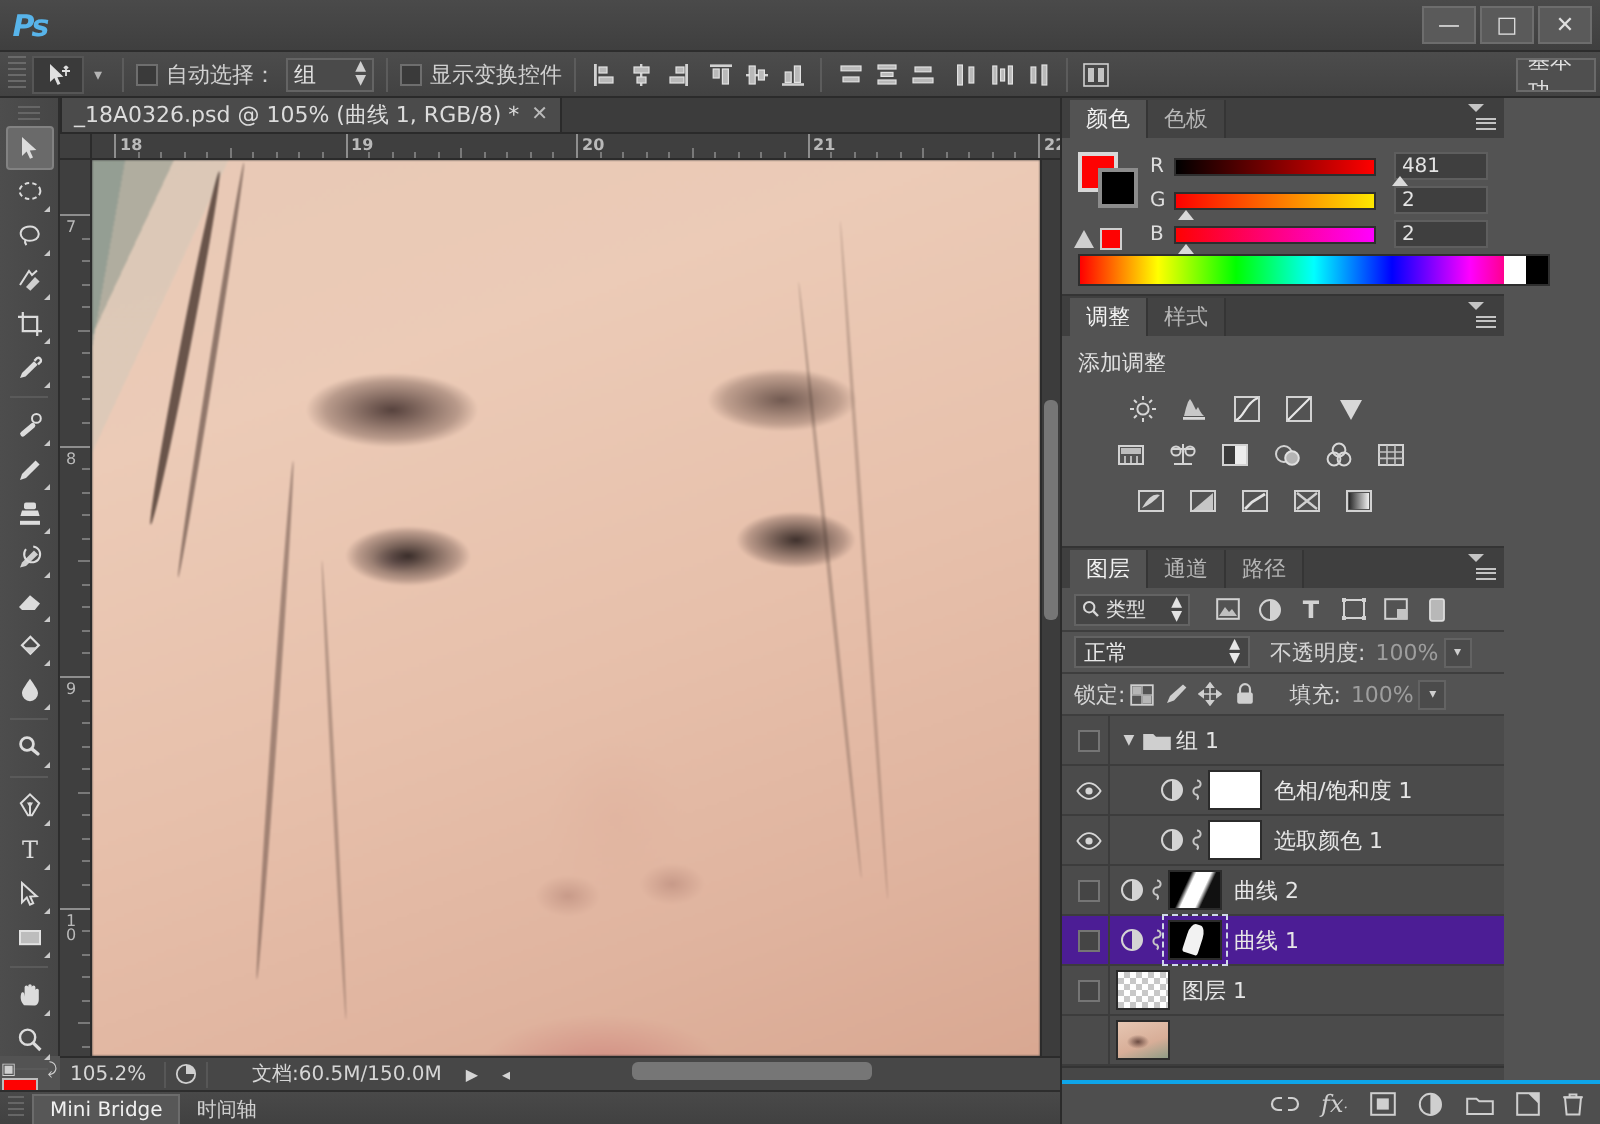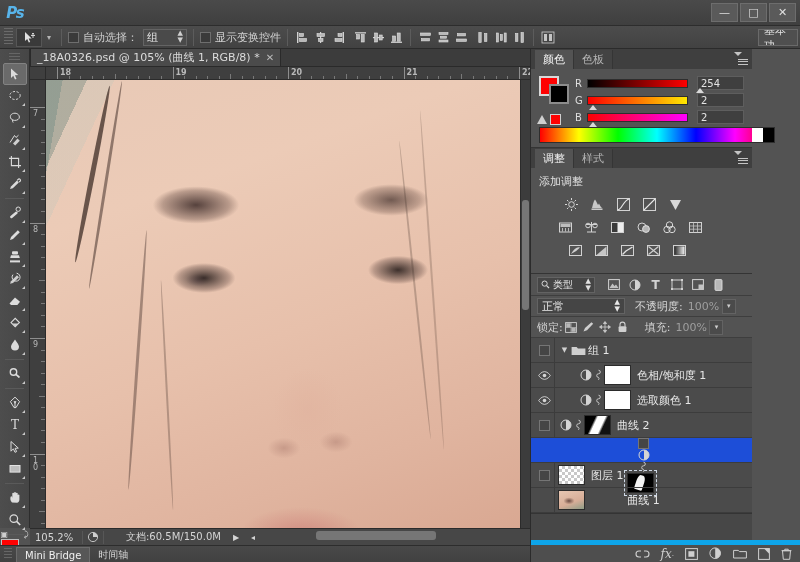--- a/index.html
+++ b/index.html
@@ -267,21 +267,21 @@
     height:21px; background:#535353; display:flex; align-items:center; padding:0 6px;
     border-bottom:1px solid #3e3e3e;
   }
   .lock-ico { width:17px; height:16px; display:flex;align-items:center;justify-content:center; color:#d0d0d0; font-size:10px;}
 
   .layerlist { background:#4b4b4b; }
   .layerrow {
     height:25px; display:flex; align-items:center; border-bottom:1px solid #3c3c3c;
     padding-left:4px; position:relative;
   }
-  .layerrow.selected { background:#1d4ed8;flex-direction:column; }
+  .layerrow.selected { background:#4c1d95; }
   .eye {
     width:19px; height:25px; display:flex; align-items:center; justify-content:center;
     font-size:10px; color:#d6d6d6;
   }
   .eye-box { width:11px;height:11px;border:1px solid #757575; background:#454545; }
   .lr-sep { width:1px; height:25px; background:#3c3c3c; margin-right:3px;}
   .thumb {
     width:27px; height:20px; border:1px solid #2b2b2b; margin-right:6px; flex:none;
     background:#fff;
   }
@@ -308,21 +308,21 @@
     color:#d8d8d8; font-size:11px;
   }
   .linkico { width:11px; height:25px; display:flex;align-items:center;justify-content:center;font-size:9px;color:#c6c6c6;}
   .lname { font-size:11px; color:#e6e6e6; white-space:nowrap; }
   .grouprow .lname { margin-left:0; }
   .caret { width:13px; display:flex; align-items:center; justify-content:center; font-size:7px; color:#d0d0d0;}
   .folder { width:17px; display:flex; align-items:center; color:#d8d8d8; font-size:12px;}
   .indent { width:20px; flex:none; }
   .layer-footer {
     position:absolute; left:0; bottom:0; width:270px; height:22px;
-    background:#4e4e4e; border-top:5px solid #0ea5e9;
+    background:#4e4e4e; border-top:2px solid #0ea5e9;
     display:flex; align-items:center; justify-content:flex-end; padding-right:9px; gap:11px;
   }
   .lf-ico { font-size:11px; color:#cfcfcf; display:flex;align-items:center; }
   svg { display:block; }
 </style>
 </head>
 <body>
 
 <div class="app">
 
@@ -762,21 +762,21 @@
         <div class="cp-swatch">
           <div class="cp-fg"></div>
           <div class="cp-bg"></div>
         </div>
         <div id="color-sliders" style="margin-left:36px;">
             <div class="slider-row">
               <span class="ch-label">R</span>
               <span class="ramp ramp-r">
                 <span class="sl-thumb" style="left:107.91000000000001px"></span>
               </span>
-              <span class="ch-val">254</span>
+              <span class="ch-val">481</span>
             </div>
             <div class="slider-row">
               <span class="ch-label">G</span>
               <span class="ramp ramp-g">
                 <span class="sl-thumb" style="left:1.09px"></span>
               </span>
               <span class="ch-val">2</span>
             </div>
             <div class="slider-row">
               <span class="ch-label">B</span>
@@ -919,20 +919,31 @@
                   </linearGradient>
                 </defs>
                 <rect x="2.5" y="3.5" width="10" height="8" fill="url(#gm)"></rect>
               </svg>
             </div>
         </div>
       </div>
     </div>
 
     <div class="panel">
+      <div class="panel-tabs">
+        <div class="ptab active">图层</div>
+        <div class="ptab">通道</div>
+        <div class="ptab">路径</div>
+        <div class="pmenu">
+            <span class="tri"></span>
+            <i></i>
+            <i></i>
+            <i></i>
+          </div>
+      </div>
 
       <div class="lay-toolrow">
         <div class="filter-sel">
           <span>
             <svg width="9" height="9" viewBox="0 0 9 9">
                 <circle cx="3.6" cy="3.6" r="2.6" fill="none" stroke="#d8d8d8" stroke-width="1"></circle>
                 <path d="M5.6 5.6 L8 8" stroke="#d8d8d8" stroke-width="1.2"></path>
               </svg>
           </span>
           <span>类型</span>

